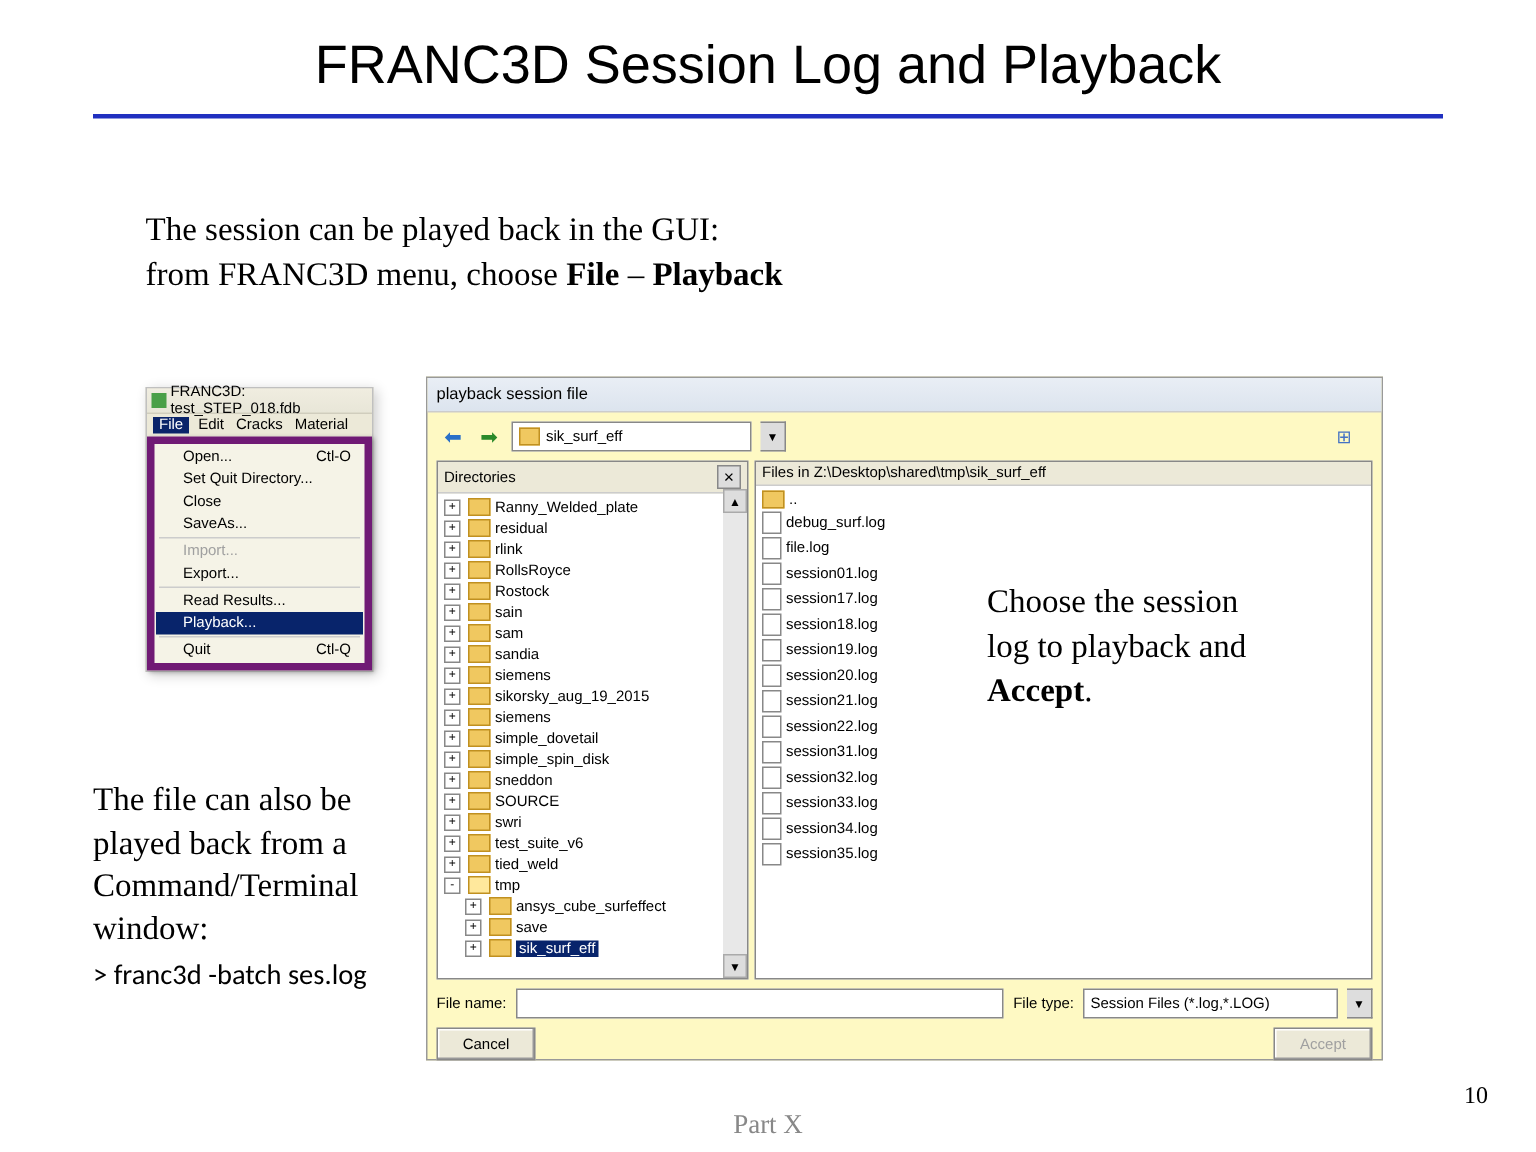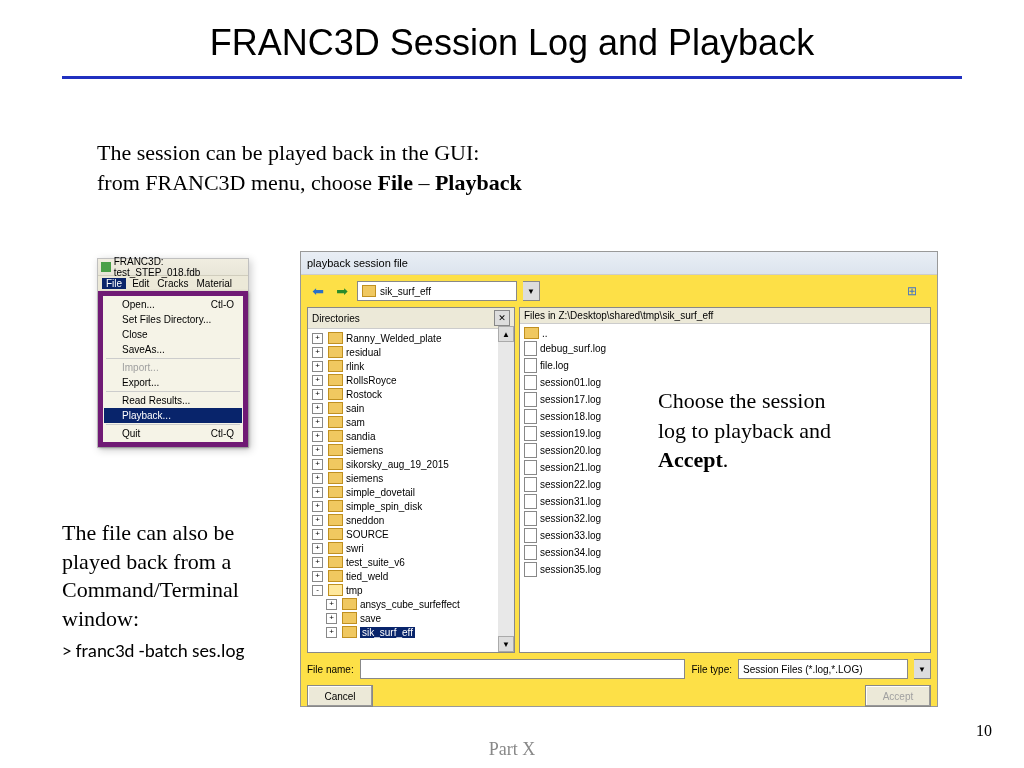--- a/index.html
+++ b/index.html
@@ -78,24 +78,24 @@
     color:#000;
   }
   .menu-item.disabled { color:#a0a0a0; }
   .menu-item.selected { background:#08246B; color:#fff; }
   .menu-sep { height:1px; background:#ccc; margin:1px 2px; }
 
   
   .dialog {
     position: absolute;
     top: 251px;
-    left: 300px;
+    left: 284px;
     width: 636px;
     height: 454px;
-    background: #fde047;
+    background: #fef9c3;
     border: 1px solid #999;
     font-family: Tahoma, Arial, sans-serif;
     font-size: 10px;
   }
   .dlg-title {
     background: linear-gradient(#e9eef5,#dce4ee);
     padding:3px 6px;
     font-size:11px;
     height:16px;
     display:flex;
@@ -253,21 +253,21 @@
     <span>Edit</span>
     <span>Cracks</span>
     <span>Material</span>
   </div>
   <div class="dropdown" id="dropdown-host">
       <div class="menu-item">
         <span>Open...</span>
         <span>Ctl-O</span>
       </div>
       <div class="menu-item">
-        <span>Set Files Directory...</span>
+        <span>Set Quit Directory...</span>
       </div>
       <div class="menu-item">
         <span>Close</span>
       </div>
       <div class="menu-item">
         <span>SaveAs...</span>
       </div>
       <div class="menu-sep"></div>
       <div class="menu-item disabled">
         <span>Import...</span>

